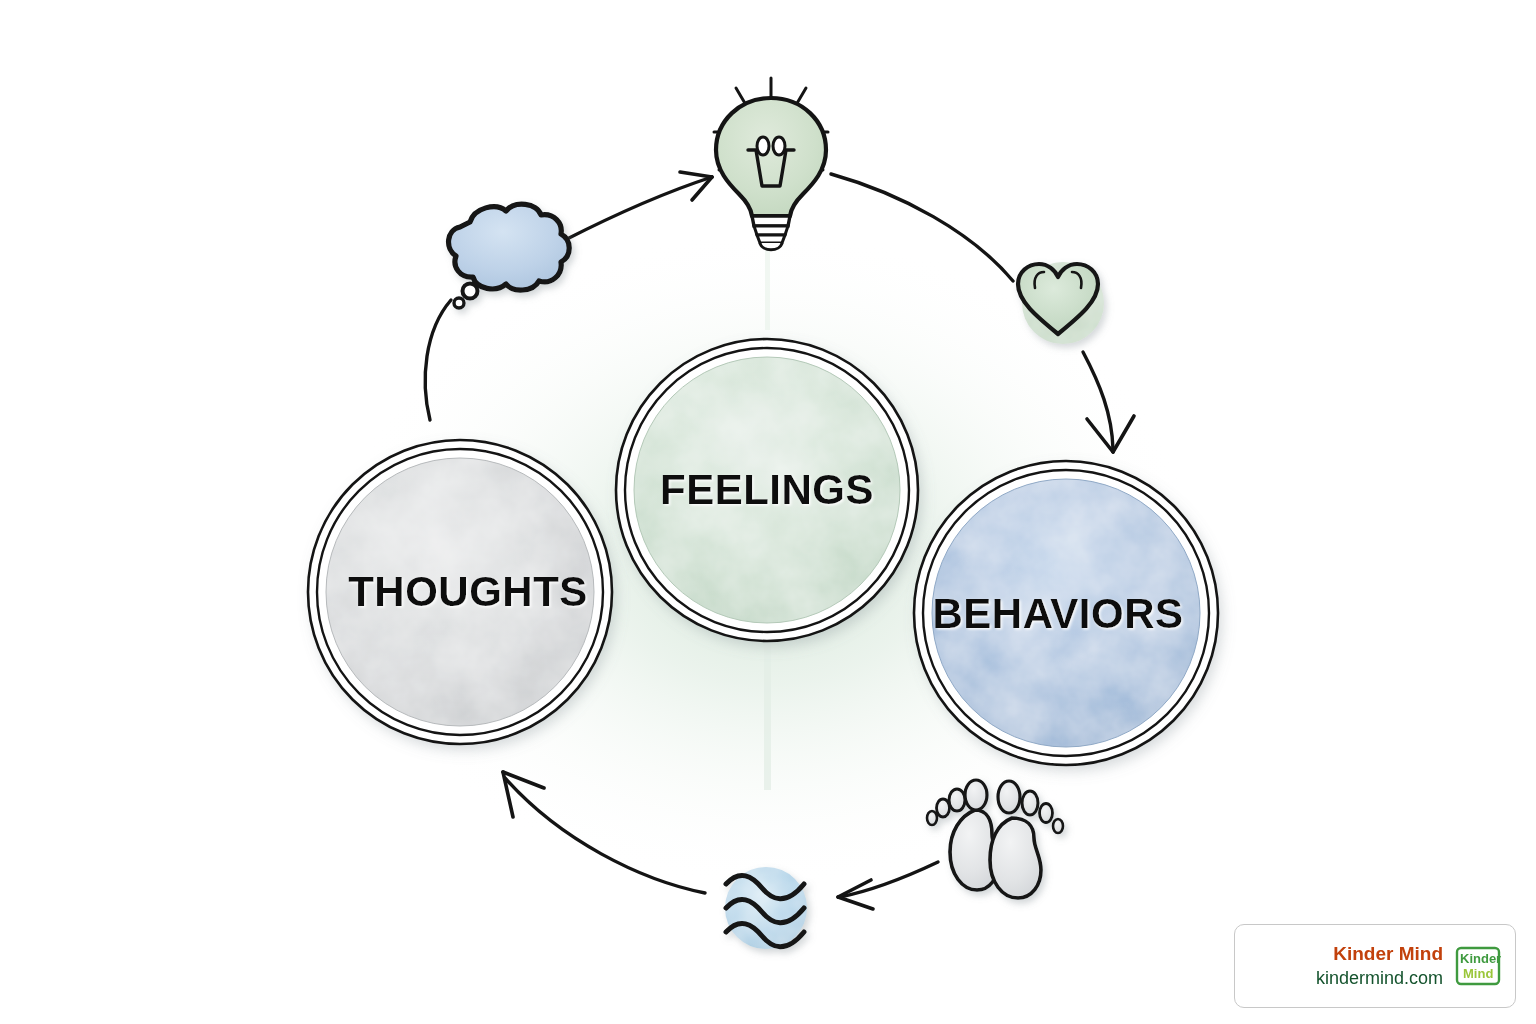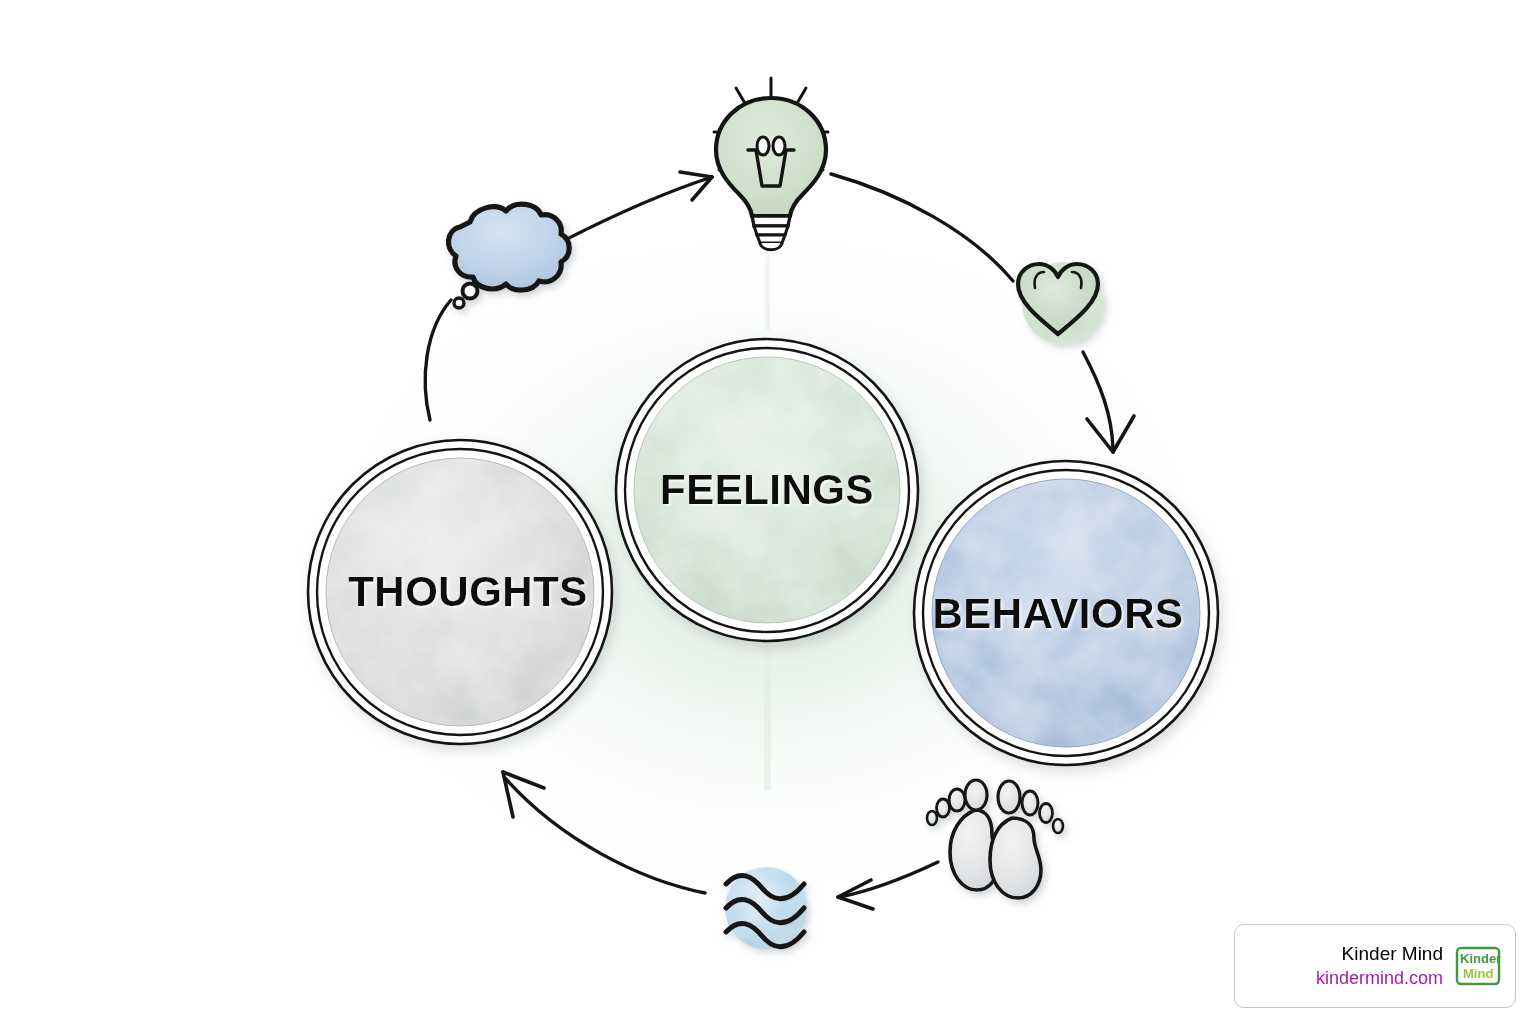--- a/index.html
+++ b/index.html
@@ -54,28 +54,28 @@
     padding-right: 14px;
   }
   #attribution-text {
     text-align: right;
     margin-right: 12px;
     line-height: 1.28;
   }
   #attribution-title {
     font-family: "Liberation Sans", sans-serif;
     font-size: 19px;
-    font-weight: normal;
-    color: #000000;
+    font-weight: bold;
+    color: #c2410c;
     display: block;
   }
   #attribution-url {
     font-family: "Liberation Sans", sans-serif;
     font-size: 18px;
-    color: #a21caf;
+    color: #14532d;
     display: block;
   }
   #attribution-logo {
     width: 46px;
     height: 42px;
     flex: 0 0 auto;
   }
 </style>
 </head>
 <body>

